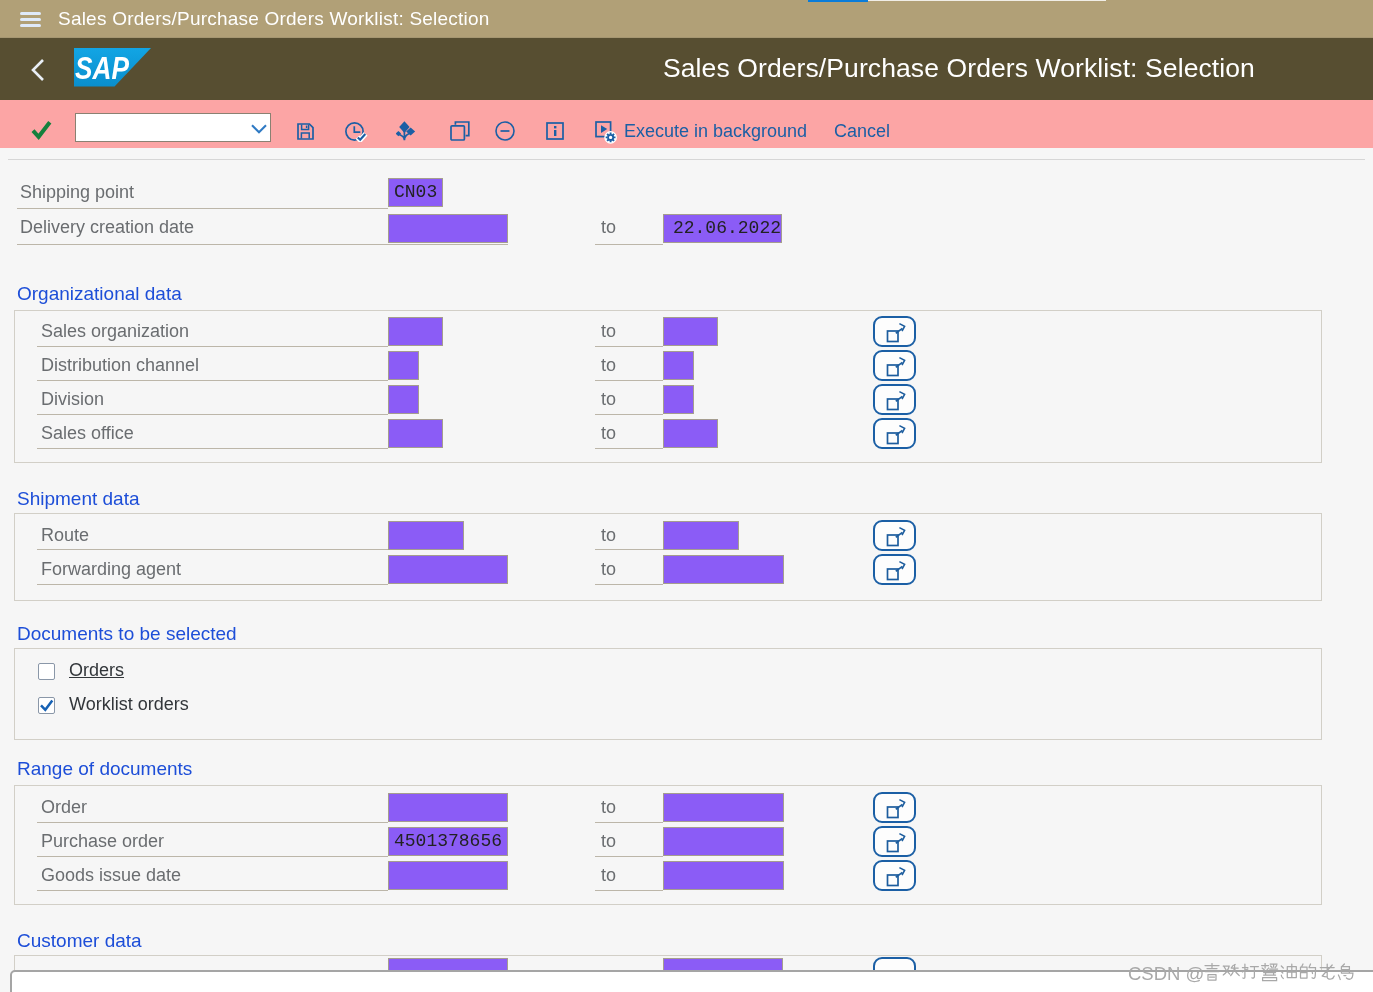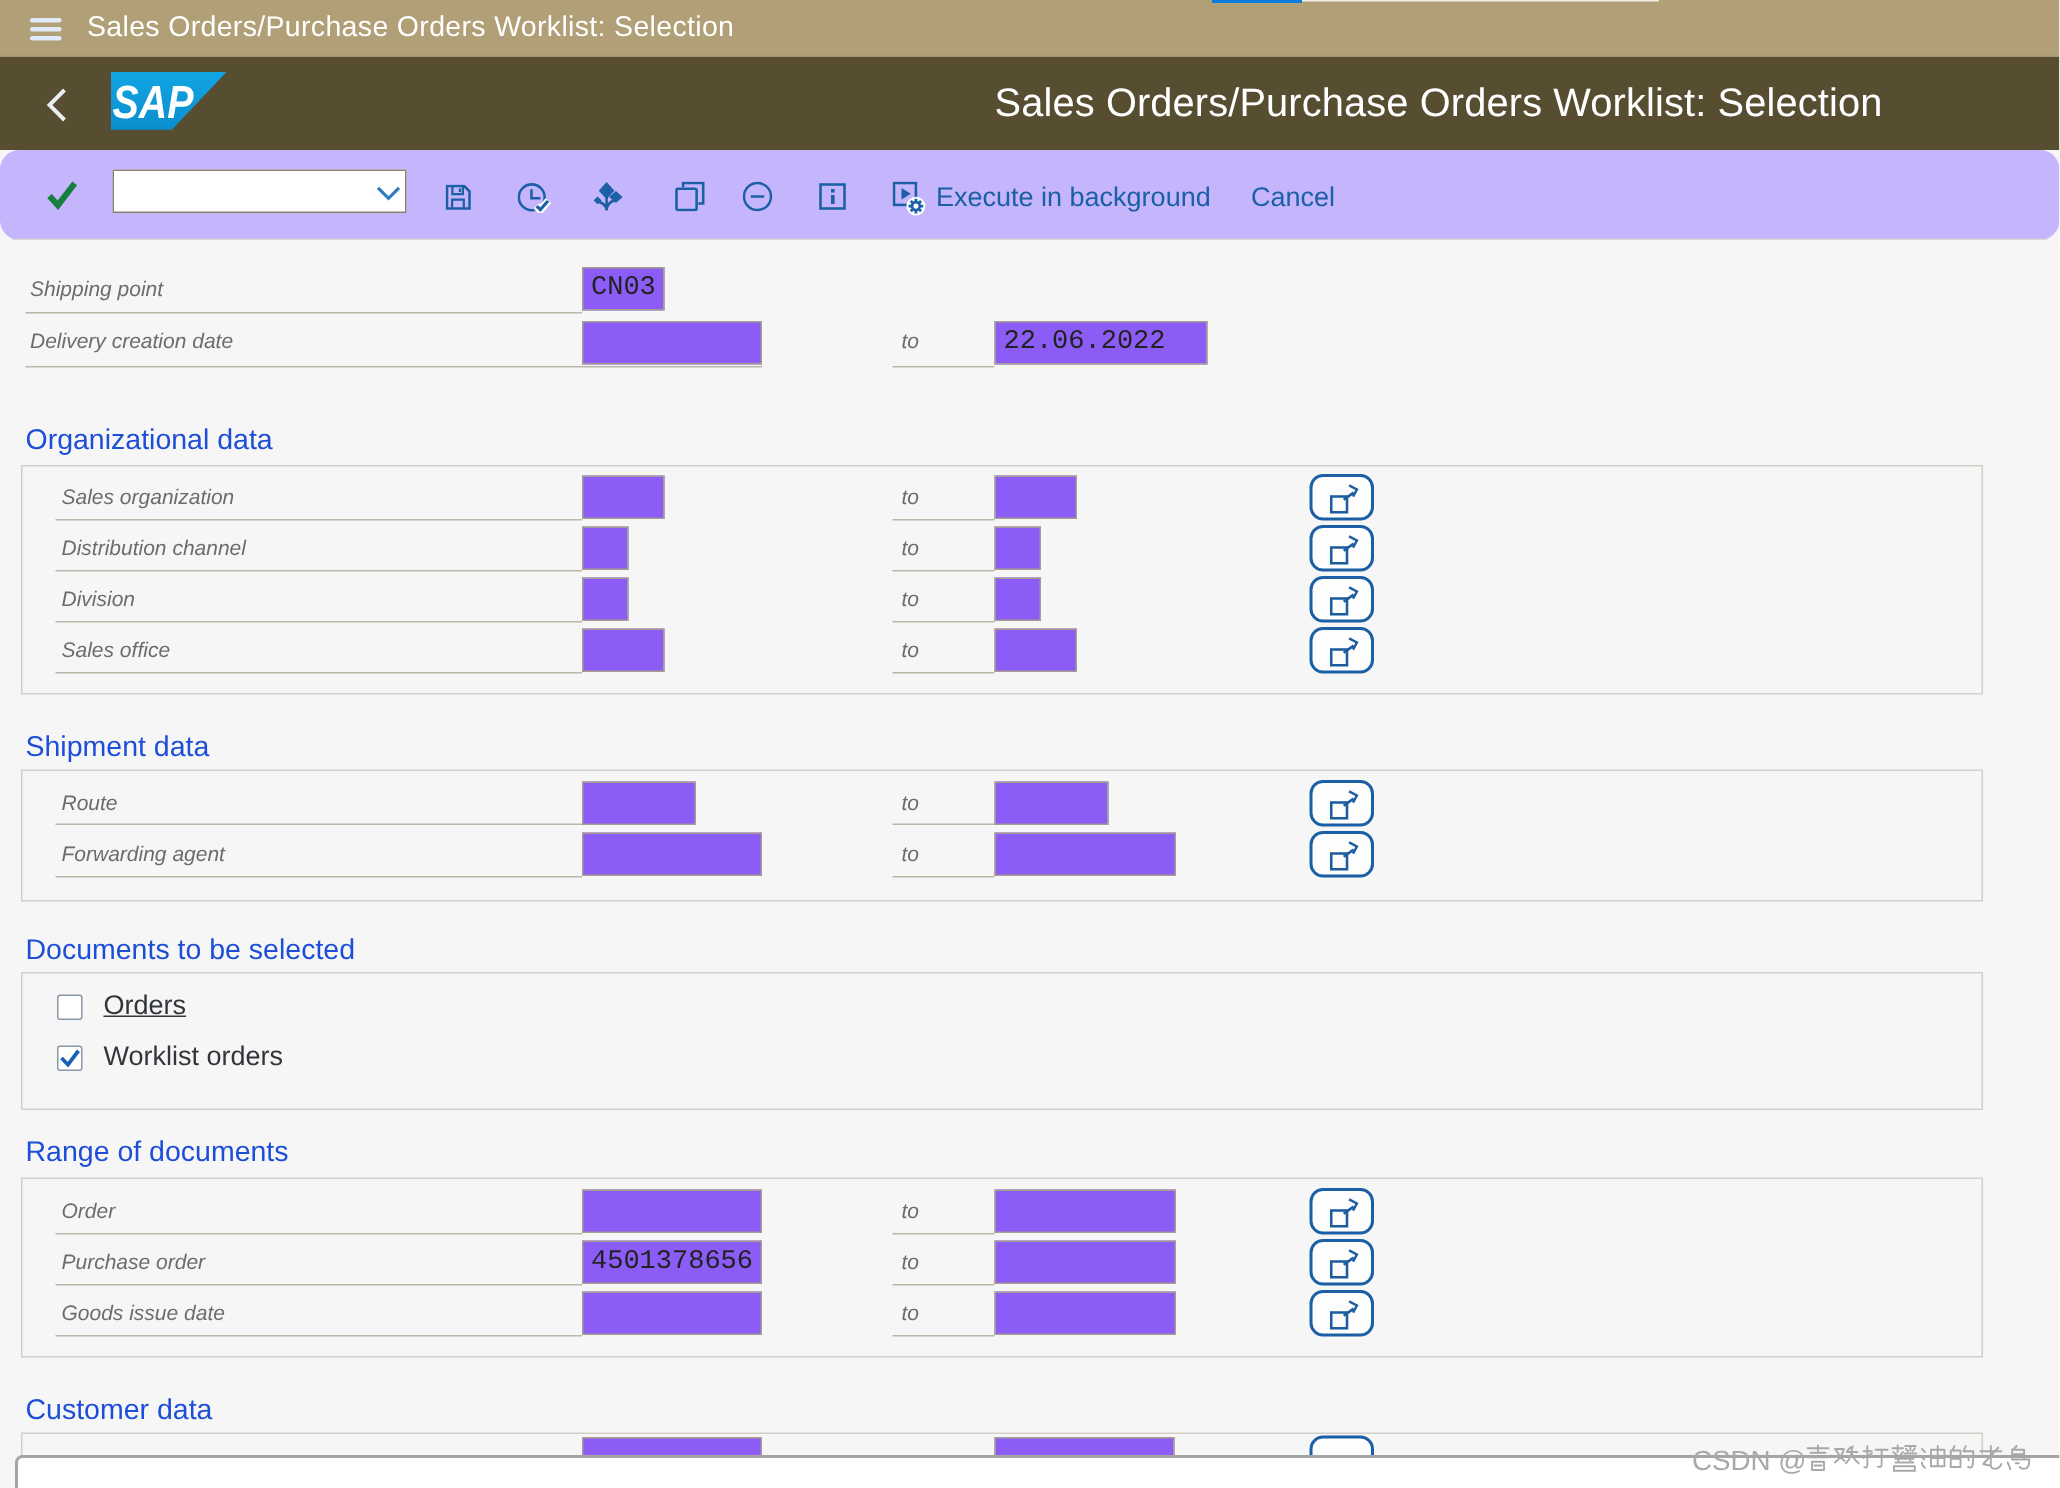--- a/index.html
+++ b/index.html
@@ -2,27 +2,27 @@
 <html><head>
 <meta charset="utf-8">
 <style>
   html,body{margin:0;padding:0;}
   #page{position:relative;width:1373px;height:992px;overflow:hidden;
         font-family:"Liberation Sans",sans-serif;background:#f6f6f6;}
   .abs{position:absolute;}
   
   #topbar{position:absolute;left:0;top:0;width:1373px;height:38px;background:#b1a077;}
   #bar2{position:absolute;left:0;top:38px;width:1373px;height:62px;background:#574e31;}
-  #toolbar{position:absolute;left:0;top:100px;width:1373px;height:60px;background:#c4b5fd;border-radius:13px;}
+  #toolbar{position:absolute;left:0;top:100px;width:1373px;height:48px;background:#fca5a5;}
   #tbsep{position:absolute;left:8px;top:159px;width:1357px;height:1px;background:#d6d6d6;}
   .hbar{position:absolute;left:20px;width:21px;height:3px;background:#dfeafa;border-radius:2px;}
   #tb-title{position:absolute;left:58px;top:8px;font-size:19px;letter-spacing:0.22px;color:#ffffff;}
   #b2-title{position:absolute;left:663px;top:15px;font-size:26.5px;letter-spacing:0.1px;color:#ffffff;}
   
-  .lbl{position:absolute;font-size:14px;line-height:19px;color:#6a6d70;white-space:nowrap;font-style:italic;}
+  .lbl{position:absolute;font-size:18px;line-height:19px;color:#6a6d70;white-space:nowrap;}
   .hd{position:absolute;font-size:19px;line-height:22px;color:#1d4ed8;white-space:nowrap;}
   .fld{position:absolute;height:29px;background:#8b5cf6;border:1px solid #a59d8f;box-sizing:border-box;
        font-family:"Liberation Mono",monospace;font-size:18px;line-height:26px;color:#222;
        padding-left:5px;white-space:nowrap;overflow:hidden;}
   .ul{position:absolute;height:1px;background:#bcb6a9;}
   .box{position:absolute;left:14px;width:1308px;border:1px solid #d2cfc7;box-sizing:border-box;}
   .mvbtn{position:absolute;left:873px;width:43px;height:31px;border:2px solid #1b5fa5;
          border-radius:9px;background:#fdfdfd;box-sizing:border-box;}
   .cb{position:absolute;width:17px;height:17px;background:#fff;border:1px solid #8a97a8;
       border-radius:2px;box-sizing:border-box;}
@@ -125,21 +125,21 @@
 
   <div class="lbl" style="left:20px;top:183px;">Shipping point</div>
   <div class="ul" style="left:17px;top:208px;width:371px;"></div>
   <div class="fld" style="left:388px;top:178px;width:55px;">CN03</div>
 
   <div class="lbl" style="left:20px;top:218px;">Delivery creation date</div>
   <div class="fld" style="left:388px;top:214px;width:120px;"></div>
   <div class="ul" style="left:17px;top:244px;width:491px;"></div>
   <div class="lbl" style="left:601px;top:218px;">to</div>
   <div class="ul" style="left:595px;top:244px;width:68px;"></div>
-  <div class="fld" style="left:663px;top:214px;width:142px;">22.06.2022</div>
+  <div class="fld" style="left:663px;top:214px;width:119px;text-align:right;">22.06.2022</div>
 
   <div class="hd" style="left:17px;top:283px;">Organizational data</div>
   <div class="box" style="top:310px;height:153px;"></div>
 
   <div class="lbl" style="left:41px;top:322px;">Sales organization</div>
   <div class="ul" style="left:37px;top:346px;width:351px;"></div>
   <div class="fld" style="left:388px;top:317px;width:55px;"></div>
   <div class="lbl" style="left:601px;top:322px;">to</div>
   <div class="ul" style="left:595px;top:346px;width:68px;"></div>
   <div class="fld" style="left:663px;top:317px;width:55px;"></div>

